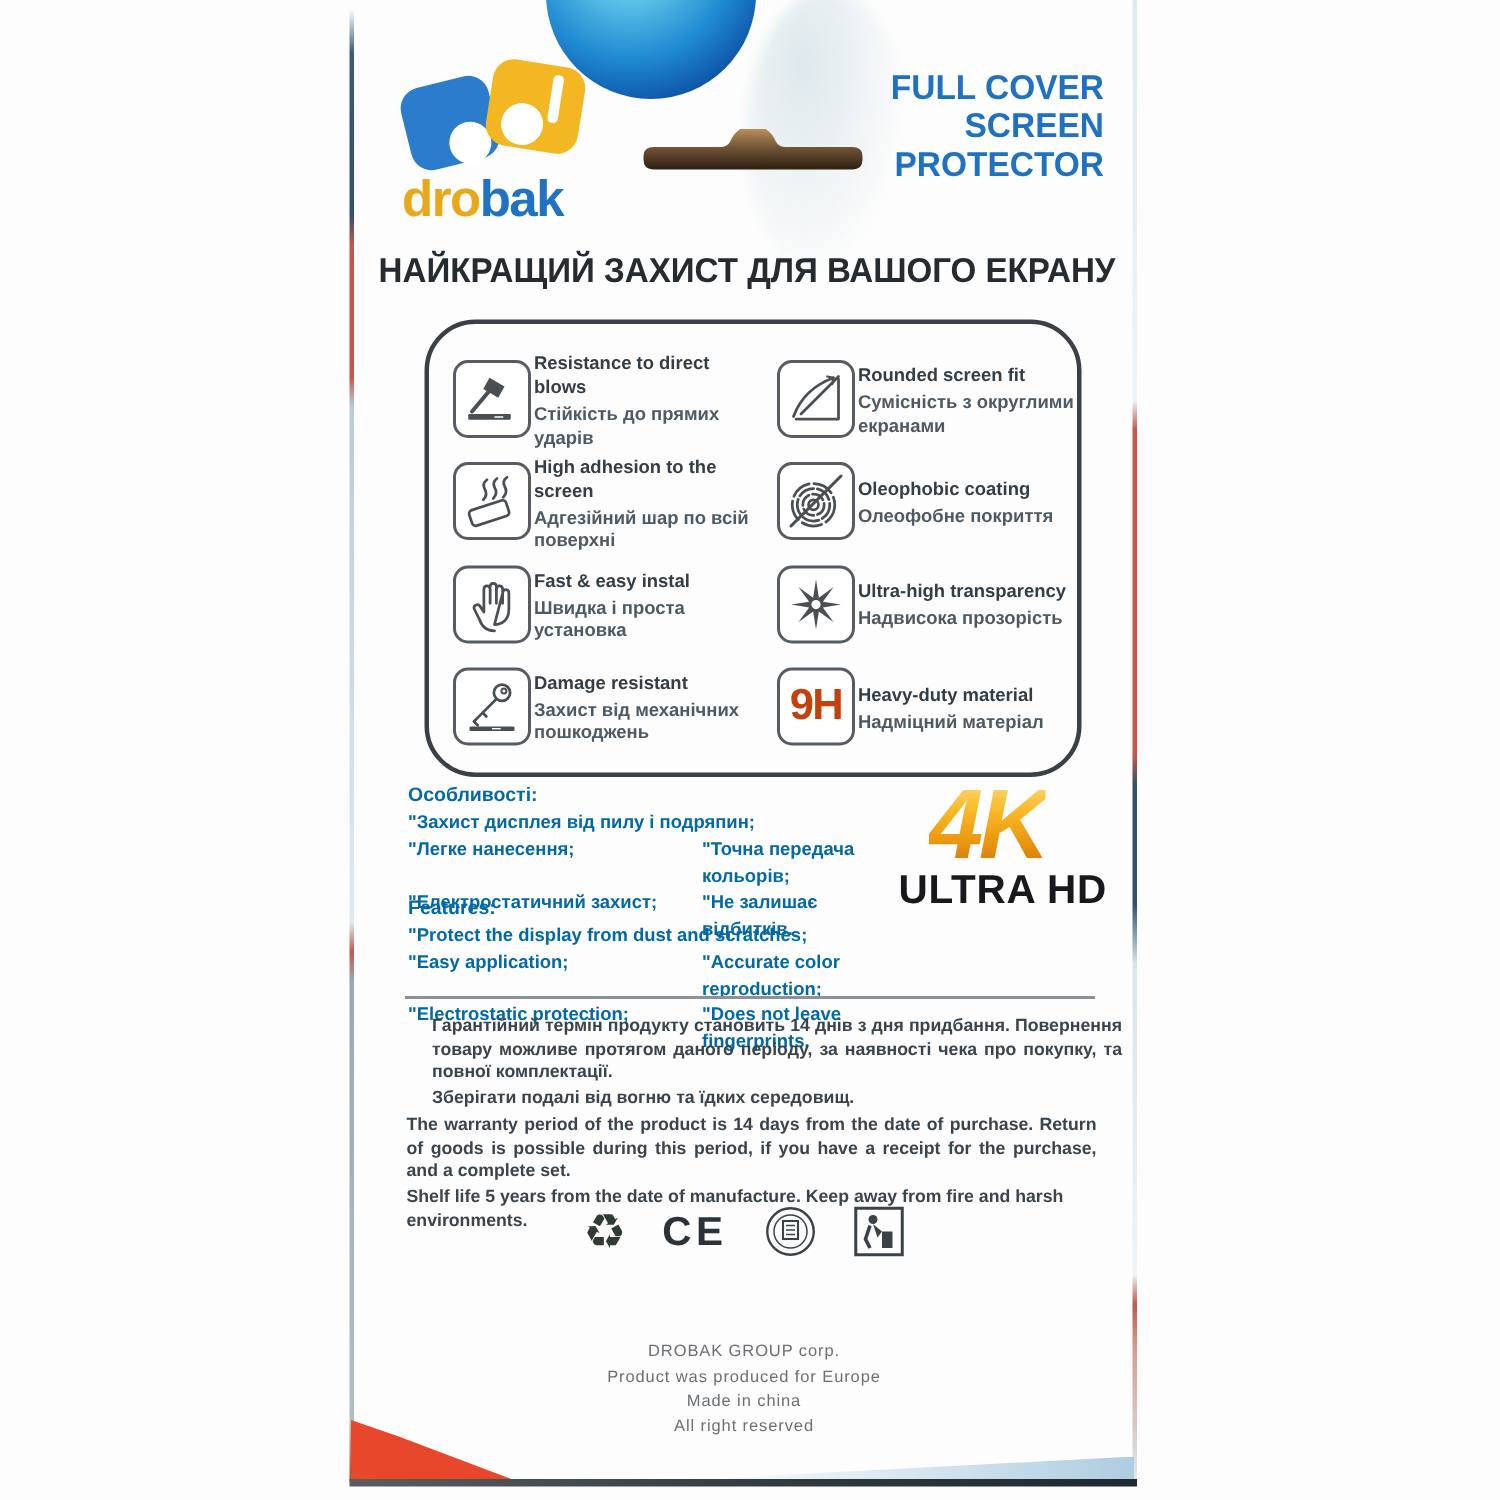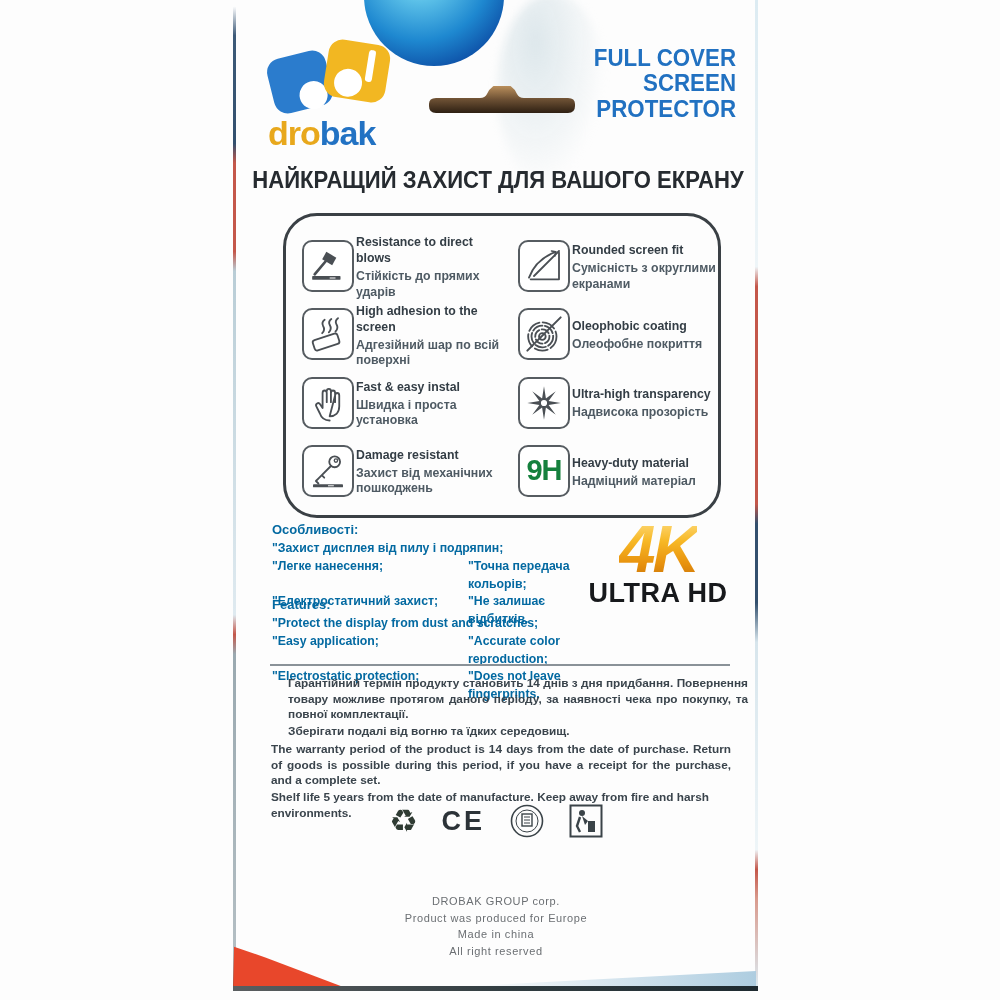--- a/index.html
+++ b/index.html
@@ -43,40 +43,40 @@
     font-size:23px; font-weight:bold; color:#262b30; transform:scaleX(0.96); }
 
   
   .fbox { position:absolute; left:283px; top:213px; width:438px; height:305px;
     border:3px solid #3a4045; border-radius:34px;
     display:grid; grid-template-columns:1fr 1fr; grid-auto-rows:1fr;
     padding:16px 10px 10px 16px; column-gap:10px; }
   .feat { display:flex; gap:2px; align-items:center; }
   .feat-icon { width:52px; height:52px; border:2.5px solid #565c61; border-radius:10px;
     flex:none; display:flex; align-items:center; justify-content:center; background:#fff; }
-  .feat-9h { font-size:29px; font-weight:bold; color:#15803d; letter-spacing:-1px; }
+  .feat-9h { font-size:29px; font-weight:bold; color:#c2410c; letter-spacing:-1px; }
   .feat-text { width:152px; padding-top:3px; }
   .feat-en { font-size:12.3px; font-weight:bold; color:#333d45; line-height:1.3; }
   .feat-ua { font-size:12.3px; font-weight:bold; color:#4e5a63; line-height:1.25; margin-top:2px; }
   svg.ic { stroke:#4a4f54; stroke-width:2.2; fill:none; stroke-linecap:round; stroke-linejoin:round; }
 
   
   .list-block { position:absolute; width:330px; color:#0369a1; }
   .list-ua { left:272px; top:522px; }
   .list-en { left:272px; top:597px; }
   .list-title { font-size:13px; font-weight:bold; margin-bottom:3px; }
   .list-line { font-size:12.3px; font-weight:bold; line-height:1.45; }
   .list-cols { display:grid; grid-template-columns:196px auto; }
 
   
   .badge4k { position:absolute; left:578px; top:516px; width:160px; text-align:center; }
   .badge4k .k4 { font-size:66px; font-weight:bold; font-style:italic; letter-spacing:-3px; line-height:1;
     background:linear-gradient(180deg,#ffe08a 0%,#f7b825 38%,#e8920e 72%,#c87207 100%);
     -webkit-background-clip:text; background-clip:text; color:transparent; display:inline-block; }
-  .badge4k .uhd { font-size:27px; font-weight:bold; color:#17191c; letter-spacing:0.5px; margin-top:-4px; }
+  .badge4k .uhd { font-size:27px; font-weight:bold; color:#17191c; letter-spacing:0.5px; margin-top:-4px;text-align:right; }
 
   .sep { position:absolute; left:270px; top:664px; width:460px; height:2px; background:#8a9298; }
 
   
   .warranty { position:absolute; width:460px; font-size:11.8px; color:#3a444c; font-weight:bold; line-height:1.33; }
   .warranty-ua { left:288px; top:676px; }
   .warranty-en { left:271px; top:742px; }
   .warranty p.just { text-align:justify; }
   .warranty p + p { margin-top:1px; }
 

